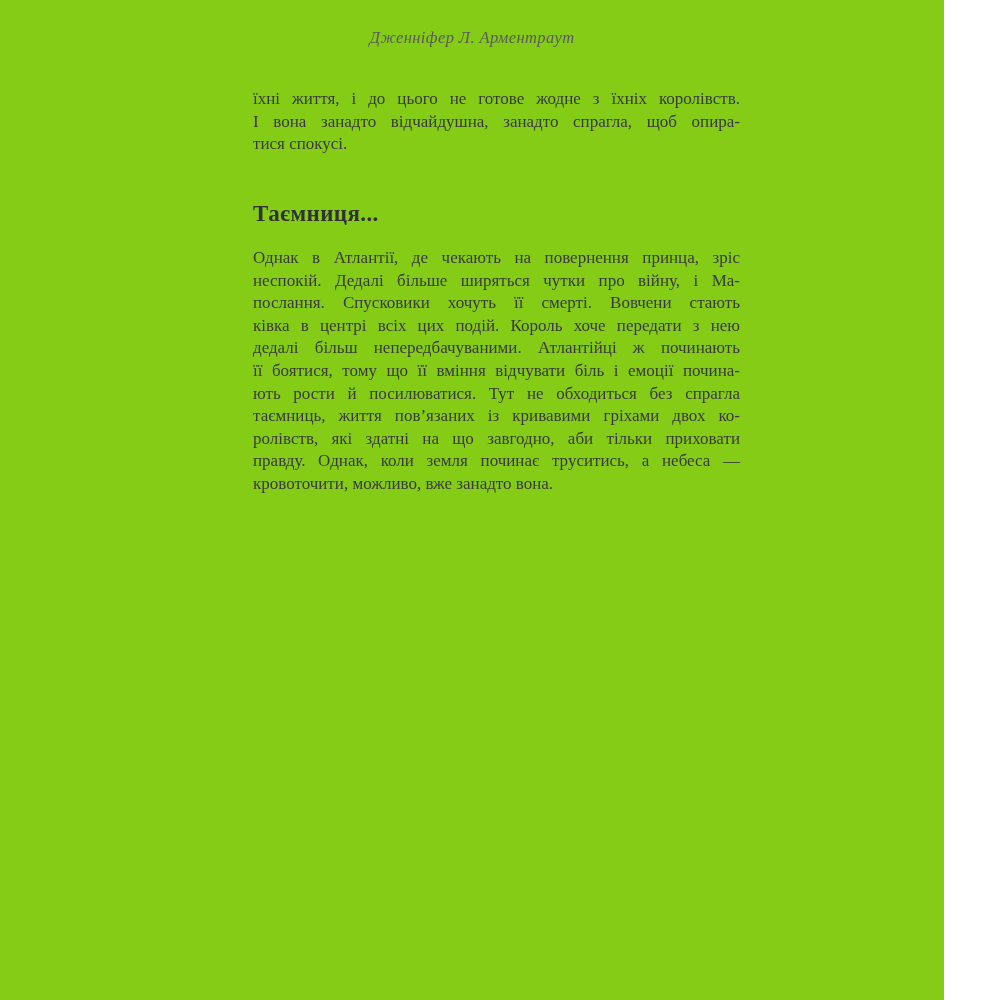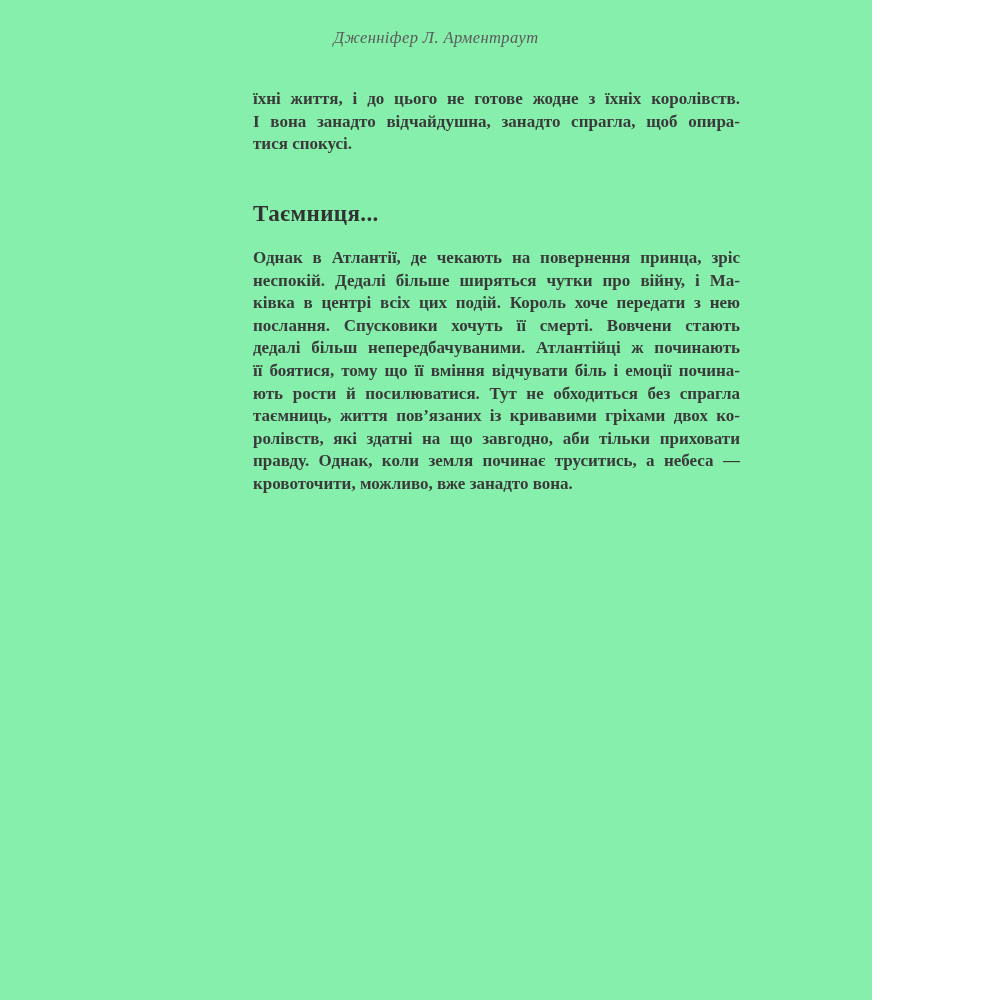--- a/index.html
+++ b/index.html
@@ -2,23 +2,23 @@
 <html><head>
 <meta charset="utf-8">
 <style>
   html, body {
     margin: 0;
     padding: 0;
     background: #ffffff;
   }
   .page {
     position: relative;
-    width: 872px;
+    width: 944px;
     height: 1000px;
-    background: #86efac;
+    background: #84cc16;
     font-family: "Liberation Serif", "DejaVu Serif", serif;
     overflow: hidden;
   }
   .running-header {
     position: absolute;
     top: 28px;
     left: 0;
     width: 100%;
     text-align: center;
     font-style: italic;
@@ -43,21 +43,20 @@
     width: 487px;
     font-weight: bold;
     font-size: 23px;
     line-height: 22.6px;
     color: #323232;
     letter-spacing: 0.4px;
   }
   .line {
     text-align: justify;
     text-align-last: justify;
-    font-weight: bold;
   }
   .line.last {
     text-align: center;
     text-align-last: left;
   }
 </style>
 </head>
 <body>
 
 <div class="page">
@@ -68,22 +67,22 @@
       <div class="line">їхні життя, і до цього не готове жодне з їхніх королівств.</div>
       <div class="line">І вона занадто відчайдушна, занадто спрагла, щоб опира-</div>
       <div class="line last">тися спокусі.</div>
     </div>
 
   <div class="section-heading">Таємниця...</div>
 
   <div class="textblock para-2">
       <div class="line">Однак в Атлантії, де чекають на повернення принца, зріс</div>
       <div class="line">неспокій. Дедалі більше ширяться чутки про війну, і Ма-</div>
+      <div class="line">послання. Спусковики хочуть її смерті. Вовчени стають</div>
       <div class="line">ківка в центрі всіх цих подій. Король хоче передати з нею</div>
-      <div class="line">послання. Спусковики хочуть її смерті. Вовчени стають</div>
       <div class="line">дедалі більш непередбачуваними. Атлантійці ж починають</div>
       <div class="line">її боятися, тому що її вміння відчувати біль і емоції почина-</div>
       <div class="line">ють рости й посилюватися. Тут не обходиться без спрагла</div>
       <div class="line">таємниць, життя пов’язаних із кривавими гріхами двох ко-</div>
       <div class="line">ролівств, які здатні на що завгодно, аби тільки приховати</div>
       <div class="line">правду. Однак, коли земля починає труситись, а небеса —</div>
       <div class="line last">кровоточити, можливо, вже занадто вона.</div>
     </div>
 
 </div>

